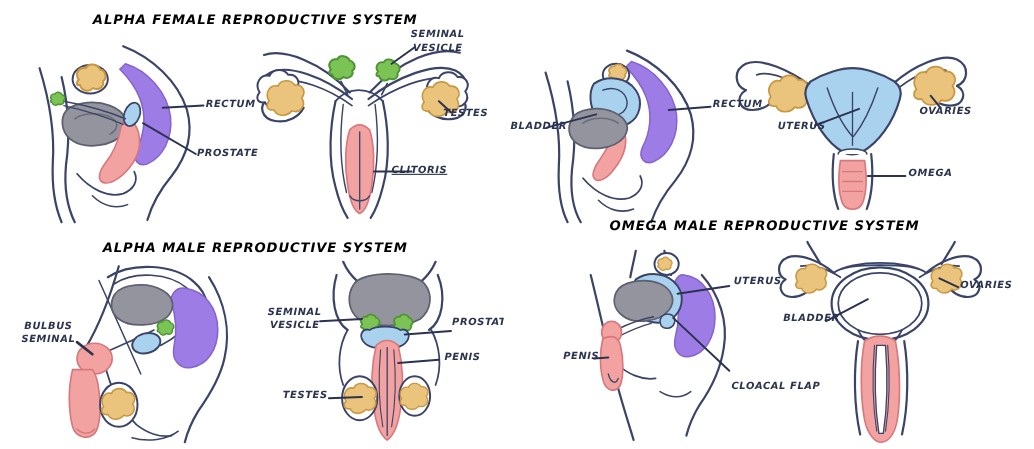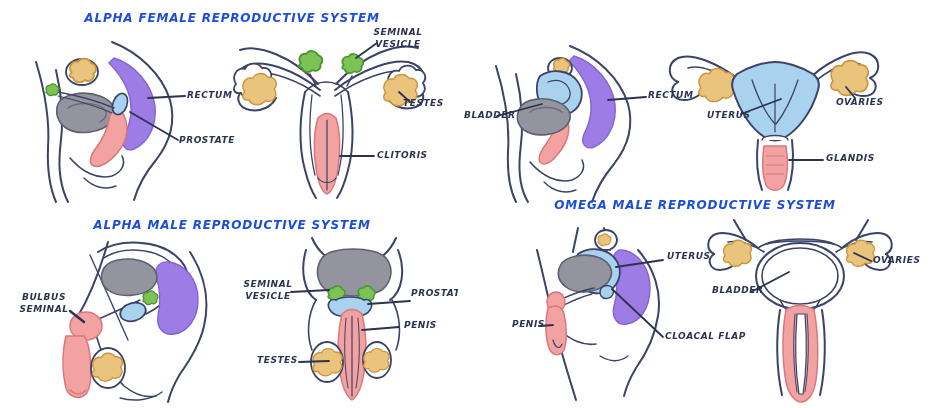--- a/index.html
+++ b/index.html
@@ -5,21 +5,21 @@
   * { margin:0; padding:0; box-sizing:border-box; }
   html,body { background:#ffffff; }
   #canvas {
     position:relative; width:940px; height:408px; background:#ffffff;
     overflow:hidden; font-family:"DejaVu Sans", sans-serif;
   }
   #art { position:absolute; left:0; top:0; }
   .title {
     position:absolute; transform:translateX(-50%);
     font:italic 700 12px/1 "DejaVu Sans", sans-serif;
-    letter-spacing:0.8px; color:#1d4ed8; white-space:nowrap;
+    letter-spacing:0.8px; color:#000000; white-space:nowrap;
   }
   .lbl {
     position:absolute;
     font:italic 700 9px/1.3 "DejaVu Sans", sans-serif;
     letter-spacing:0.55px; color:#2b3350; white-space:pre-line;
   }
   .lbl.c { text-align:center; }
   .clip { position:absolute; overflow:hidden; height:13px; }
   .clip .lbl { position:static; white-space:nowrap; }
 </style>
@@ -230,37 +230,37 @@
 
   <div class="title" style="left:232px; top:12px;">ALPHA FEMALE REPRODUCTIVE SYSTEM</div>
   <div class="title" style="left:232px; top:219px;">ALPHA MALE REPRODUCTIVE SYSTEM</div>
   <div class="title" style="left:695px; top:199px;">OMEGA MALE REPRODUCTIVE SYSTEM</div>
 
   <div class="lbl" style="left:187px; top:90px;">RECTUM</div>
   <div class="lbl" style="left:179px; top:135px;">PROSTATE</div>
   <div class="lbl c" style="left:372px; top:27px;  width:52px;">SEMINAL
 VESICLE</div>
   <div class="lbl" style="left:403px; top:98px;">TESTES</div>
-  <div class="lbl" style="left:377px; top:150px;">CLITORIS</div>
+  <div class="lbl" style="left:356px; top:150px;text-decoration:underline;">CLITORIS</div>
 
   <div class="lbl" style="left:464px; top:110px;">BLADDER</div>
   <div class="lbl" style="left:648px; top:90px;">RECTUM</div>
   <div class="lbl" style="left:707px; top:110px;">UTERUS</div>
   <div class="lbl" style="left:836px; top:97px;">OVARIES</div>
-  <div class="lbl" style="left:826px; top:153px;">GLANDIS</div>
+  <div class="lbl" style="left:826px; top:153px;">OMEGA</div>
 
   <div class="lbl c" style="left:16px;  top:292px; width:56px;">BULBUS
 SEMINAL</div>
   <div class="lbl c" style="left:242px; top:279px; width:52px;">SEMINAL
 VESICLE</div>
   <div class="clip" style="left:411px; top:288px; width:47px;">
     <div class="lbl">PROSTATE</div>
   </div>
   <div class="lbl" style="left:404px; top:320px;">PENIS</div>
   <div class="lbl" style="left:257px; top:355px;">TESTES</div>
 
   <div class="lbl" style="left:512px; top:319px;">PENIS</div>
   <div class="lbl" style="left:667px; top:251px;">UTERUS</div>
-  <div class="lbl" style="left:665px; top:331px;">CLOACAL FLAP</div>
+  <div class="lbl" style="left:665px; top:347px;">CLOACAL FLAP</div>
   <div class="lbl" style="left:712px; top:285px;">BLADDER</div>
   <div class="lbl" style="left:873px; top:255px;">OVARIES</div>
 
 </div>
 
 </body></html>

